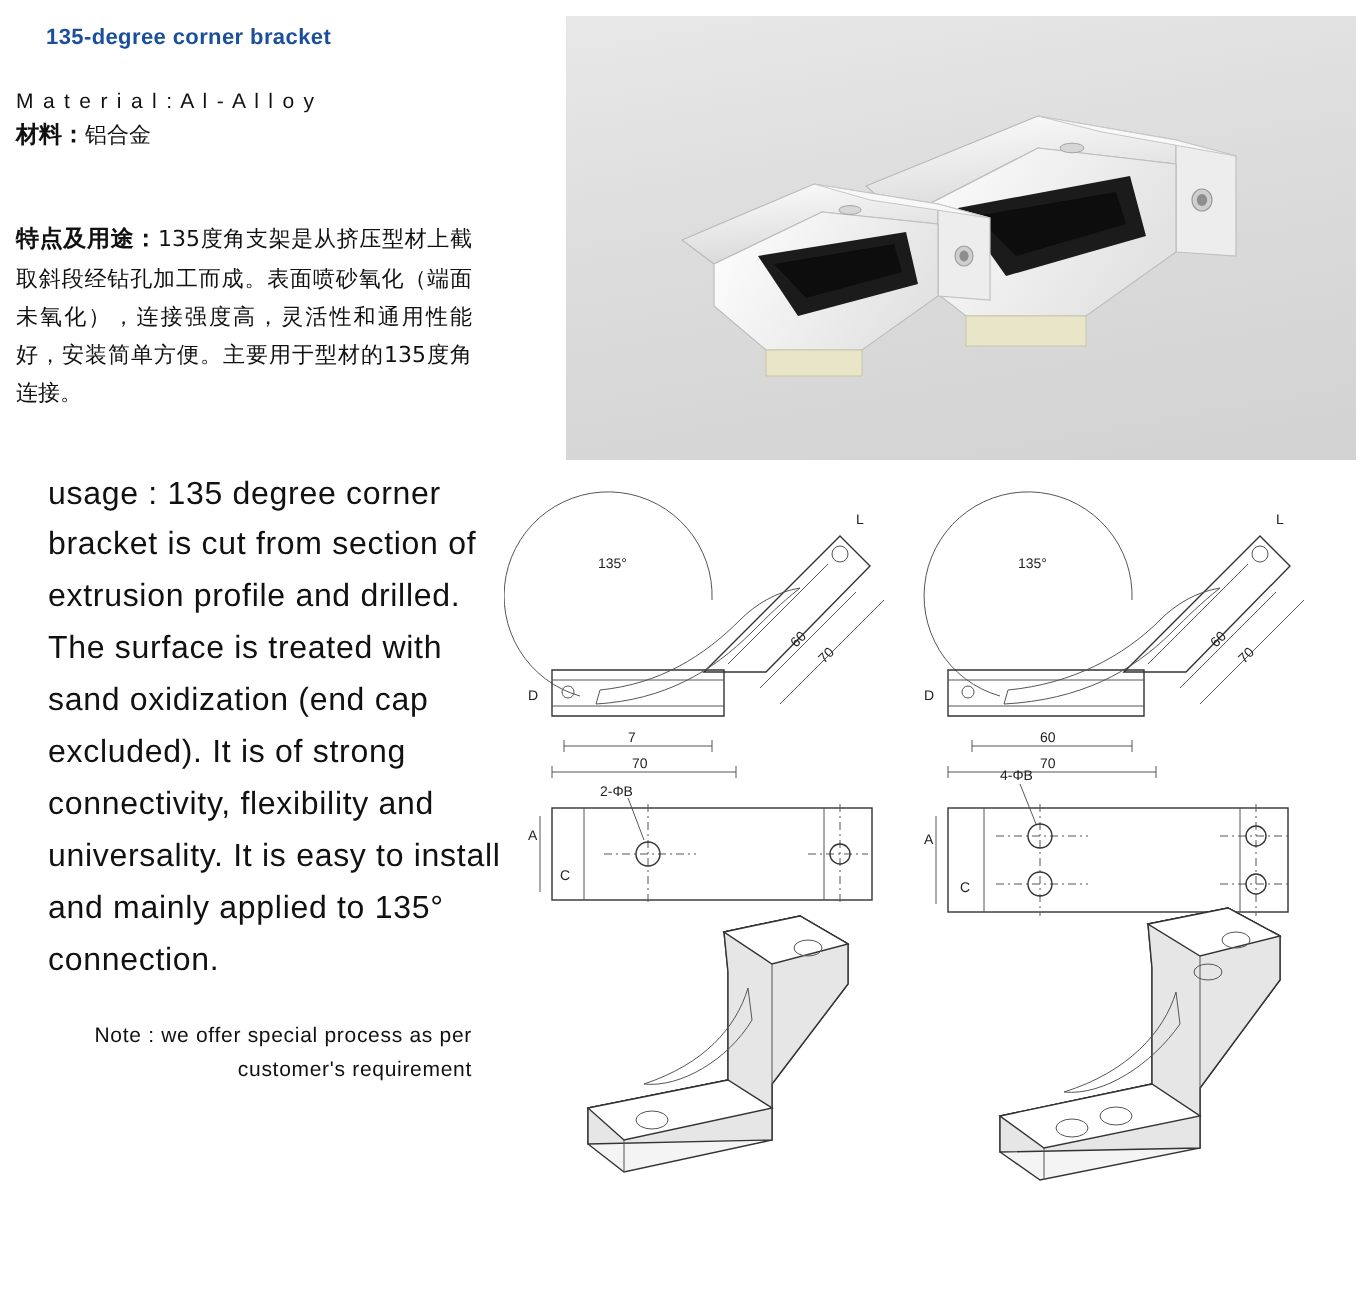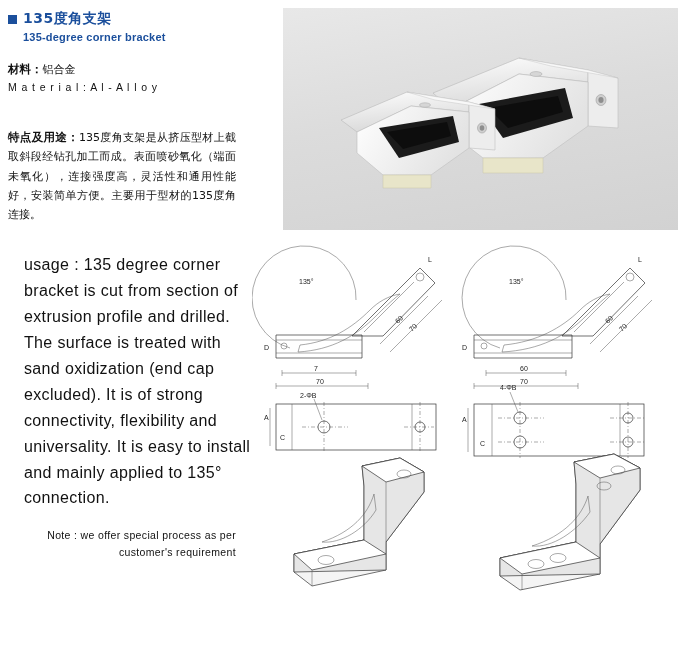--- a/index.html
+++ b/index.html
@@ -141,31 +141,27 @@
   .fill-m { fill: #e6e6e6; stroke: #333; stroke-width: 0.7; }
   .txt { font-family: "Liberation Sans", sans-serif; font-size: 7px; fill: #222; }
 </style>
 </head>
 <body>
 
 <div class="page">
 
   <div class="left-col">
 
-    <div class="title-row">
-      <div class="title-square"></div>
-      <div class="title-cn">135度角支架</div>
-    </div>
     <div class="title-en">135-degree corner bracket</div>
 
     <div class="spec-block">
+      <div class="spec-line spaced">M a t e r i a l : A l - A l l o y</div>
       <div class="spec-line">
         <span class="lbl-cn">材料：</span><span>铝合金</span>
       </div>
-      <div class="spec-line spaced">M a t e r i a l : A l - A l l o y</div>
     </div>
 
     <div class="para-cn">
       <span class="lbl-cn">特点及用途：</span><span>135度角支架是从挤压型材上截取斜段经钻孔加工而成。表面喷砂氧化（端面未氧化），连接强度高，灵活性和通用性能好，安装简单方便。主要用于型材的135度角连接。</span>
     </div>
 
 
     <div class="para-en">usage : 135 degree corner bracket is cut from  section of extrusion profile and drilled. The surface is treated with sand oxidization (end cap excluded). It is of strong connectivity, flexibility and universality. It is easy to install and mainly applied to 135° connection.</div>
 
     <div class="note-en">Note : we offer special process as per customer's requirement</div>

